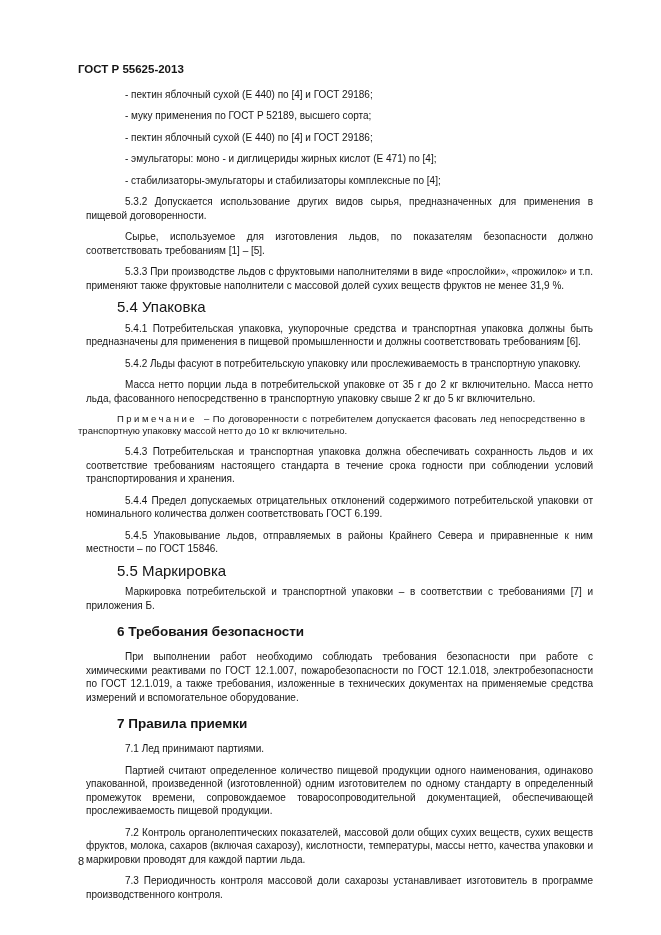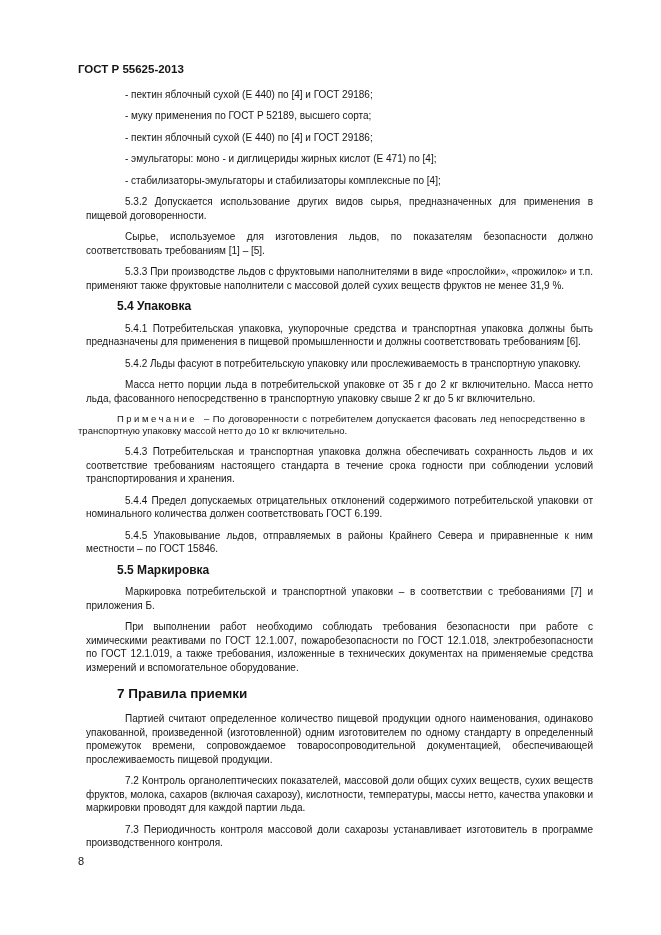--- a/index.html
+++ b/index.html
@@ -28,23 +28,23 @@
   }
   .p {
     margin: 8px;
     font-size: 10px;
     line-height: 13.5px;
     text-align: justify;
     text-indent: 39px;
   }
   .subhead {
     margin: 4px 0 2px 0;
-    font-size: 12px;
+    font-size: 15px;
     line-height: 13.5px;
-    font-weight: bold;
+    font-weight: normal;
     text-indent: 39px;
   }
   .bighead {
     margin: 11px 0 10px 0;
     font-size: 13.5px;
     line-height: 17px;
     font-weight: bold;
     text-indent: 39px;
   }
   .note {
@@ -92,24 +92,26 @@
   <p class="note"><span class="note-label">Примечание</span><span>– По договоренности с потребителем допускается фасовать лед непосредственно в транспортную упаковку массой нетто до 10 кг включительно.</span></p>
 
   <p class="p">5.4.3 Потребительская и транспортная упаковка должна обеспечивать сохранность льдов и их соответствие требованиям настоящего стандарта в течение срока годности при соблюдении условий транспортирования и хранения.</p>
   <p class="p">5.4.4 Предел допускаемых отрицательных отклонений содержимого потребительской упаковки от номинального количества должен соответствовать ГОСТ 6.199.</p>
   <p class="p">5.4.5 Упаковывание льдов, отправляемых в районы Крайнего Севера и приравненные к ним местности – по ГОСТ 15846.</p>
 
   <p class="subhead">5.5 Маркировка</p>
 
   <p class="p">Маркировка потребительской и транспортной упаковки – в соответствии с требованиями [7] и приложения Б.</p>
 
+  <p class="bighead">6 Требования безопасности</p>
 
   <p class="p">При выполнении работ необходимо соблюдать требования безопасности при работе с химическими реактивами по ГОСТ 12.1.007, пожаробезопасности по ГОСТ 12.1.018, электробезопасности по ГОСТ 12.1.019, а также требования, изложенные в технических документах на применяемые средства измерений и вспомогательное оборудование.</p>
 
   <p class="bighead">7 Правила приемки</p>
 
+  <p class="p">7.1 Лед принимают партиями.</p>
   <p class="p">Партией считают определенное количество пищевой продукции одного наименования, одинаково упакованной, произведенной (изготовленной) одним изготовителем по одному стандарту в определенный промежуток времени, сопровождаемое товаросопроводительной документацией, обеспечивающей прослеживаемость пищевой продукции.</p>
   <p class="p">7.2 Контроль органолептических показателей, массовой доли общих сухих веществ, сухих веществ фруктов, молока, сахаров (включая сахарозу), кислотности, температуры, массы нетто, качества упаковки и маркировки проводят для каждой партии льда.</p>
   <p class="p">7.3 Периодичность контроля массовой доли сахарозы устанавливает изготовитель в программе производственного контроля.</p>
 
   <div class="page-number">8</div>
 
 </div>
 
 </body></html>

